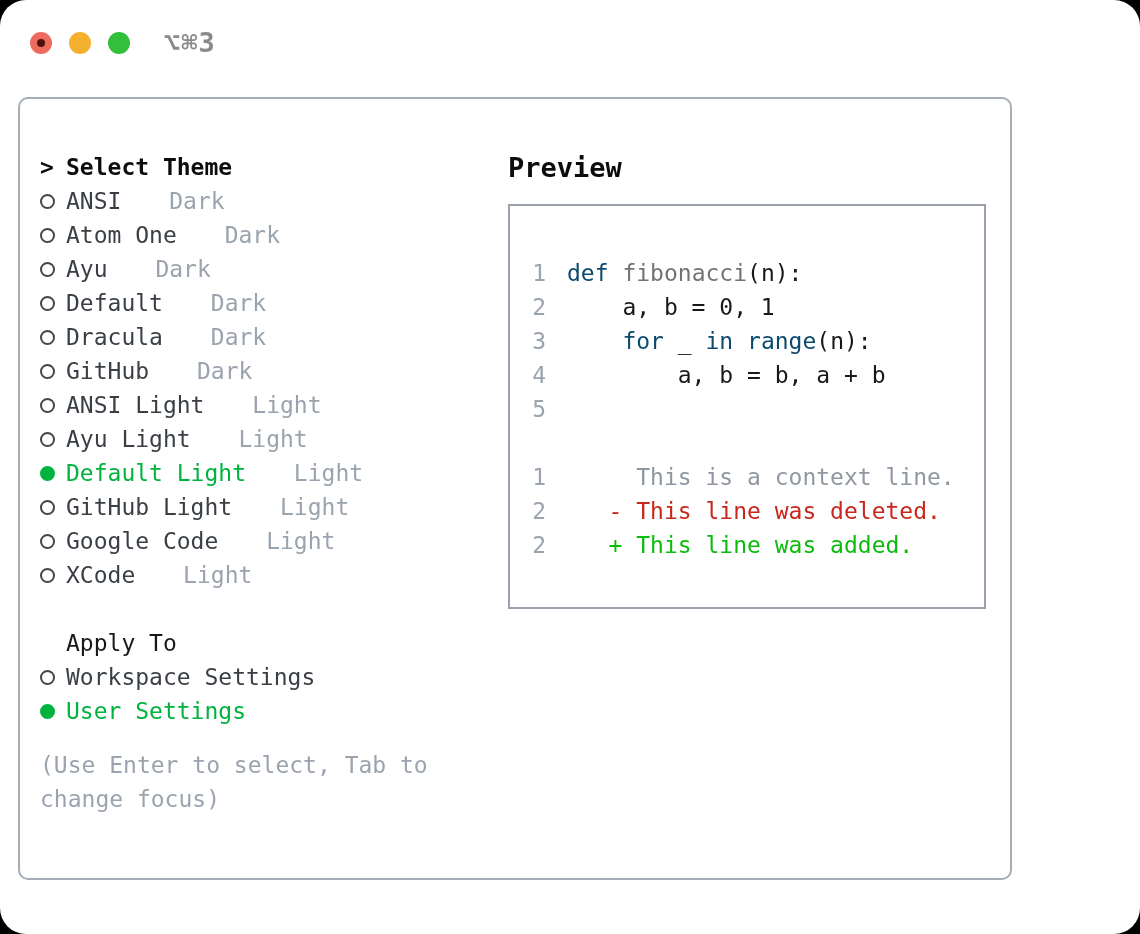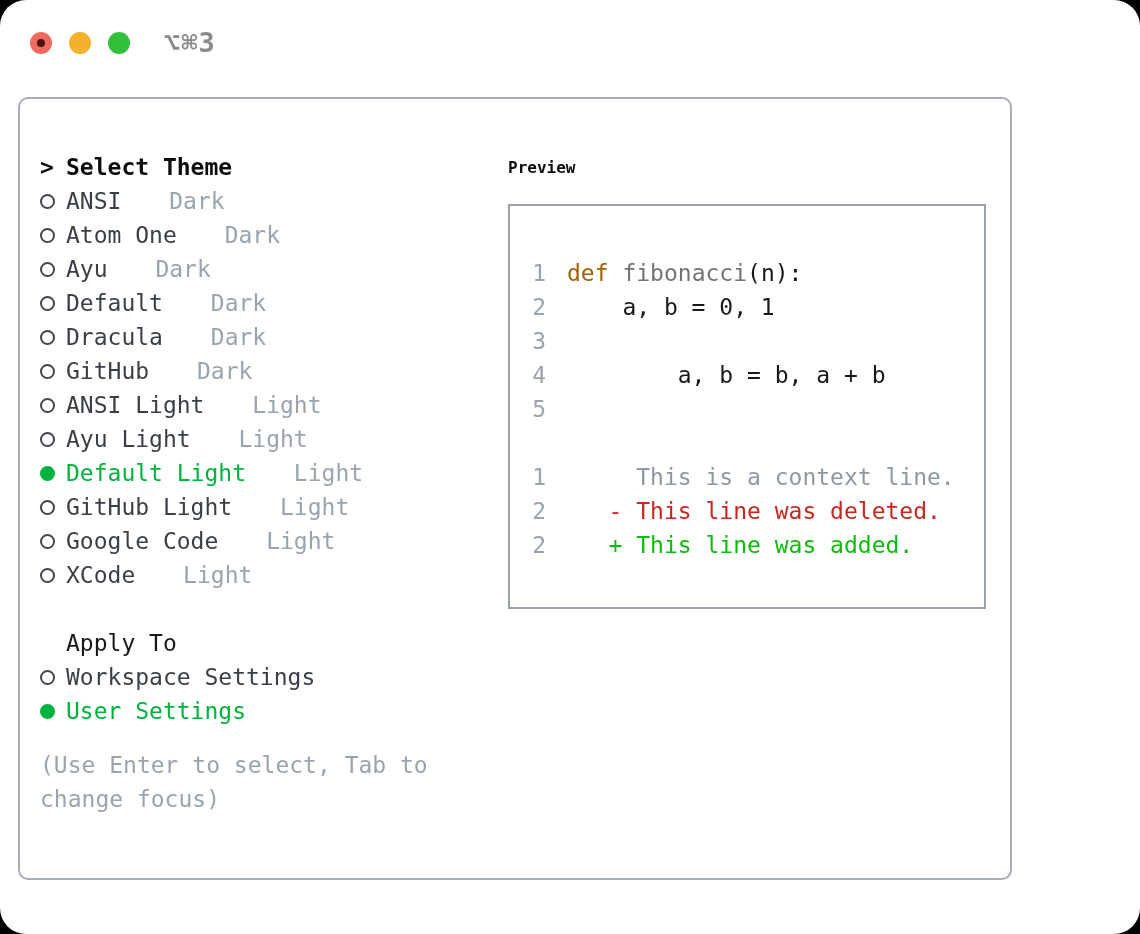--- a/index.html
+++ b/index.html
@@ -38,28 +38,28 @@
   .item-name.sel { color:var(--sel-green); }
   .variant { color:#9aa3ae;margin-left:34px; }
   .apply-gap { height:34px; }
   .apply-hdr { padding-left:26px; color:#17181a; }
   .hint { margin-top:20px; max-width:405px; font-size:23px; line-height:34px;
           color:#9aa3ae; white-space:normal; }
 
   
   .right-col { position:absolute; left:488px; top:51px; }
   .preview-hdr { height:34px; display:flex; align-items:center;
-                 font-size:16px; font-weight:bold; color:#0c0c0c; }
+                 font-size:27px; font-weight:bold; color:#0c0c0c; }
   .preview-box { margin-top:20px; width:478px; height:405px;
                  border:2px solid #9aa1ac; background:#fff;
                  padding:50px 8px 0 22px; overflow:hidden; }
   .code-row { display:flex; align-items:center; height:34px; font-size:23px; white-space:pre; }
   .lnum { flex:0 0 14px; width:14px; text-align:right; color:#9aa3ae; }
   .code-text { margin-left:21px; }
-  .tok-kw    { color:#a16207; }
+  .tok-kw    { color:#0c4a6e; }
   .tok-fn    { color:#737373; }
   .tok-plain { color:#17181a; }
   .tok-ctx   { color:#8f97a1; }
   .tok-del   { color:#c9271d; }
   .tok-add   { color:#0cbc0c; }
 </style>
 </head>
 <body>
 
 <div class="window">
@@ -102,21 +102,21 @@
         </div>
 
       <div class="hint">(Use Enter to select, Tab to change focus)</div>
     </div>
 
     <div class="right-col">
       <div class="preview-hdr">Preview</div>
       <div class="preview-box">
           <div class="code-row"><span class="lnum">1</span><span class="code-text"><span class="tok-kw">def</span><span class="tok-plain"> </span><span class="tok-fn">fibonacci</span><span class="tok-plain">(n):</span></span></div>
           <div class="code-row"><span class="lnum">2</span><span class="code-text"><span class="tok-plain">    a, b = 0, 1</span></span></div>
-          <div class="code-row"><span class="lnum">3</span></div>
+          <div class="code-row"><span class="lnum">3</span><span class="code-text"><span class="tok-plain">    </span><span class="tok-kw">for</span><span class="tok-plain"> _ </span><span class="tok-kw">in</span><span class="tok-plain"> </span><span class="tok-kw">range</span><span class="tok-plain">(n):</span></span></div>
           <div class="code-row"><span class="lnum">4</span><span class="code-text"><span class="tok-plain">        a, b = b, a + b</span></span></div>
           <div class="code-row"><span class="lnum">5</span></div>
           <div class="code-row"><span class="lnum"></span><span class="code-text"></span></div>
           <div class="code-row"><span class="lnum">1</span><span class="code-text"><span class="tok-ctx">     This is a context line.</span></span></div>
           <div class="code-row"><span class="lnum">2</span><span class="code-text"><span class="tok-del">   - This line was deleted.</span></span></div>
           <div class="code-row"><span class="lnum">2</span><span class="code-text"><span class="tok-add">   + This line was added.</span></span></div>
         </div>
     </div>
 
   </div>

